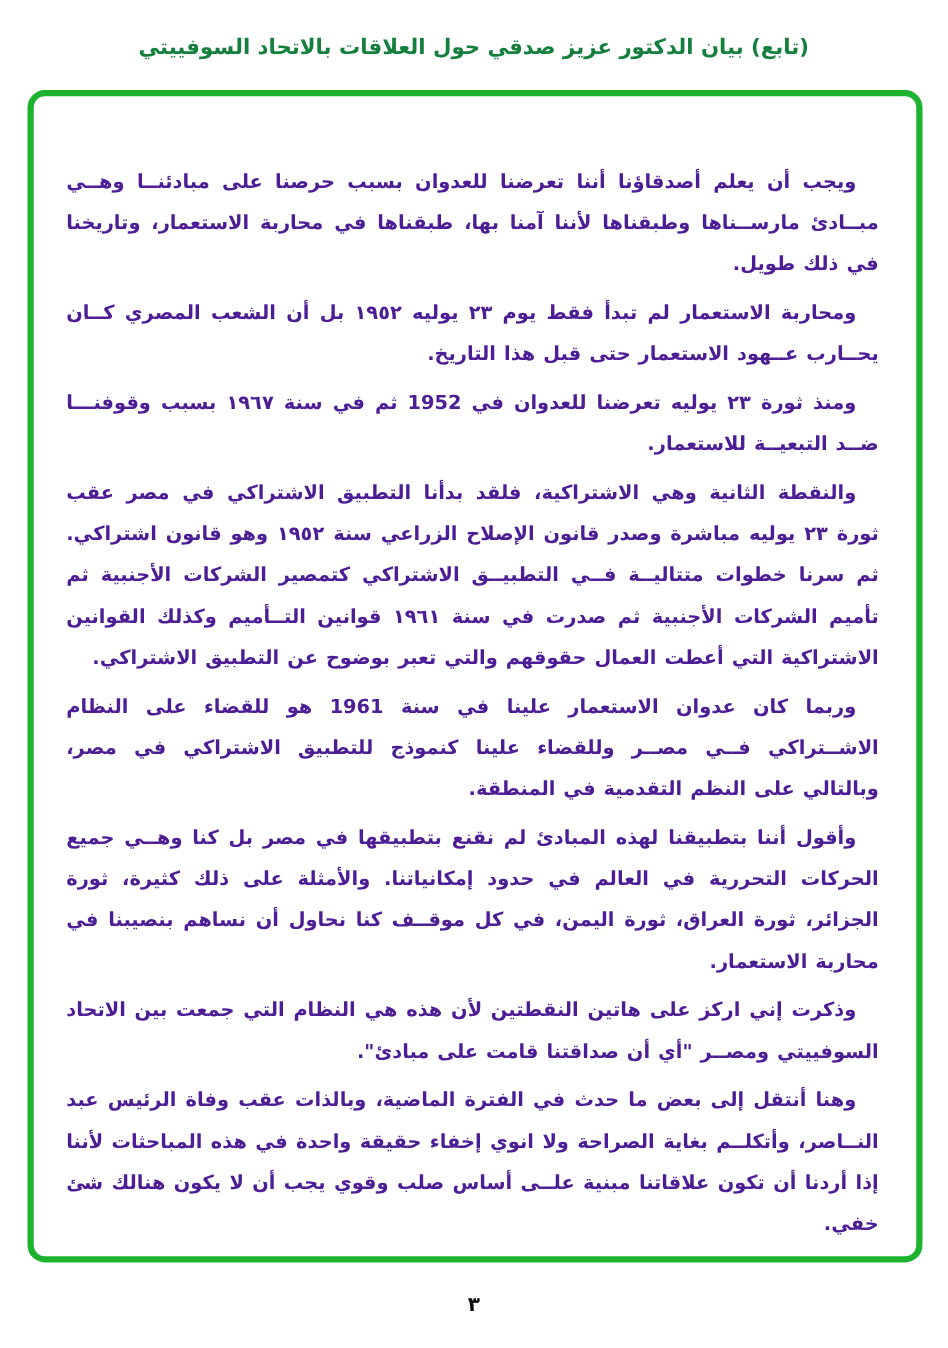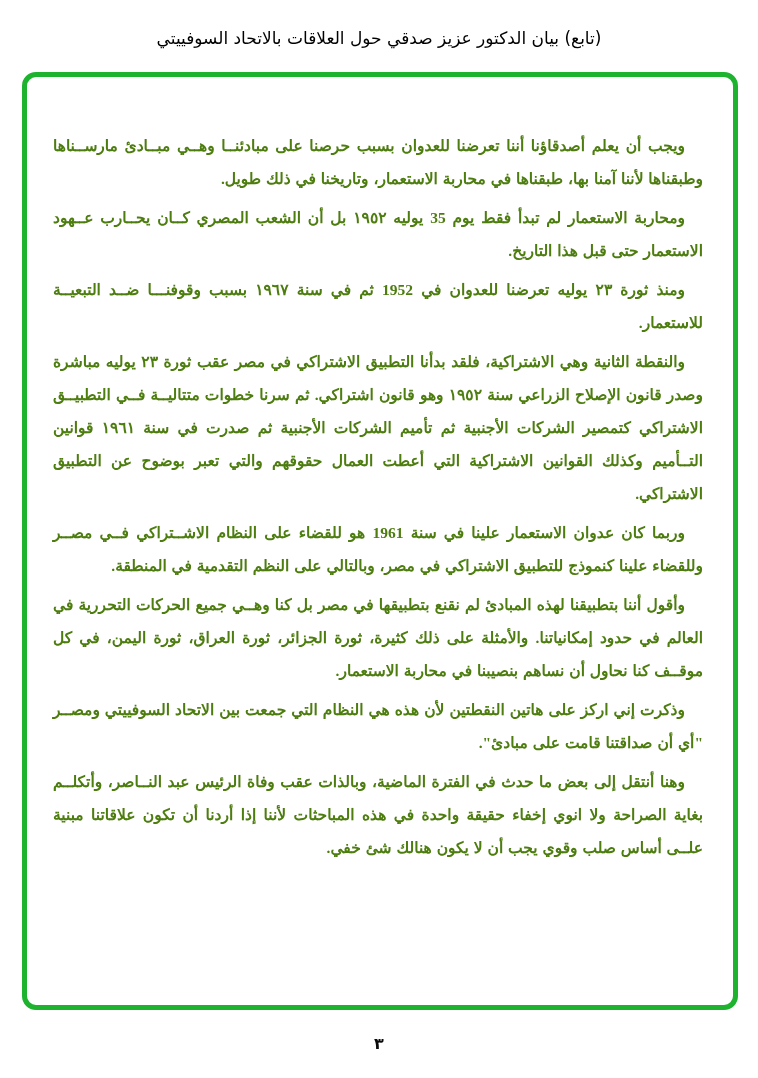--- a/index.html
+++ b/index.html
@@ -17,23 +17,23 @@
     height: 1078px;
     background: #ffffff;
     direction: rtl;
   }
   .doc-title {
     position: absolute;
     top: 28px;
     left: 0;
     width: 100%;
     text-align: center;
-    font-weight: normal;
+    font-weight: bold;
     font-size: 17px;
-    color: #000000;
+    color: #15803d;
     letter-spacing: 0px;
   }
   .green-frame {
     position: absolute;
     left: 22px;
     top: 72px;
     width: 716px;
     height: 938px;
     box-sizing: border-box;
     border: 5px solid #1db32f;
@@ -51,23 +51,22 @@
     overflow: hidden;
   }
   .body-text p {
     margin: 0 0 6px 0;
     direction: rtl;
     text-align: justify;
     text-indent: 18px;
     font-weight: bold;
     font-size: 15.5px;
     line-height: 33px;
-    color: #4d7c0f;
+    color: #4c1d95;
     word-spacing: 1px;
-    font-family: Liberation Serif, serif;
   }
   .page-number {
     position: absolute;
     top: 1034px;
     left: 0;
     width: 100%;
     text-align: center;
     font-weight: bold;
     font-size: 16px;
     color: #0a0a0a;
@@ -77,21 +76,21 @@
 <body>
 
 <div class="page">
 
   <div class="doc-title">(تابع) بيان الدكتور عزيز صدقي حول العلاقات بالاتحاد السوفييتي</div>
 
   <div class="green-frame" style="border-color: rgb(29, 179, 47);"></div>
 
   <div class="body-text">
     <p>ويجب أن يعلم أصدقاؤنا أننا تعرضنا للعدوان بسبب حرصنا على مبادئنــا وهــي مبــادئ مارســناها وطبقناها لأننا آمنا بها، طبقناها في محاربة الاستعمار، وتاريخنا في ذلك طويل.</p>
-    <p>ومحاربة الاستعمار لم تبدأ فقط يوم 35 يوليه ١٩٥٢ بل أن الشعب المصري كــان يحــارب عــهود الاستعمار حتى قبل هذا التاريخ.</p>
+    <p>ومحاربة الاستعمار لم تبدأ فقط يوم ٢٣ يوليه ١٩٥٢ بل أن الشعب المصري كــان يحــارب عــهود الاستعمار حتى قبل هذا التاريخ.</p>
     <p>ومنذ ثورة ٢٣ يوليه تعرضنا للعدوان في 1952 ثم في سنة ١٩٦٧ بسبب وقوفنـــا ضــد التبعيــة للاستعمار.</p>
     <p>والنقطة الثانية وهي الاشتراكية، فلقد بدأنا التطبيق الاشتراكي في مصر عقب ثورة ٢٣ يوليه مباشرة وصدر قانون الإصلاح الزراعي سنة ١٩٥٢ وهو قانون اشتراكي. ثم سرنا خطوات متتاليــة فــي التطبيــق الاشتراكي كتمصير الشركات الأجنبية ثم تأميم الشركات الأجنبية ثم صدرت في سنة ١٩٦١ قوانين التــأميم وكذلك القوانين الاشتراكية التي أعطت العمال حقوقهم والتي تعبر بوضوح عن التطبيق الاشتراكي.</p>
     <p>وربما كان عدوان الاستعمار علينا في سنة 1961 هو للقضاء على النظام الاشــتراكي فــي مصــر وللقضاء علينا كنموذج للتطبيق الاشتراكي في مصر، وبالتالي على النظم التقدمية في المنطقة.</p>
     <p>وأقول أننا بتطبيقنا لهذه المبادئ لم نقنع بتطبيقها في مصر بل كنا وهــي جميع الحركات التحررية في العالم في حدود إمكانياتنا. والأمثلة على ذلك كثيرة، ثورة الجزائر، ثورة العراق، ثورة اليمن، في كل موقــف كنا نحاول أن نساهم بنصيبنا في محاربة الاستعمار.</p>
     <p>وذكرت إني اركز على هاتين النقطتين لأن هذه هي النظام التي جمعت بين الاتحاد السوفييتي ومصــر "أي أن صداقتنا قامت على مبادئ".</p>
     <p>وهنا أنتقل إلى بعض ما حدث في الفترة الماضية، وبالذات عقب وفاة الرئيس عبد النــاصر، وأتكلــم بغاية الصراحة ولا انوي إخفاء حقيقة واحدة في هذه المباحثات لأننا إذا أردنا أن تكون علاقاتنا مبنية علــى أساس صلب وقوي يجب أن لا يكون هنالك شئ خفي.</p>
 
   </div>
 
   <div class="page-number">٣</div>

